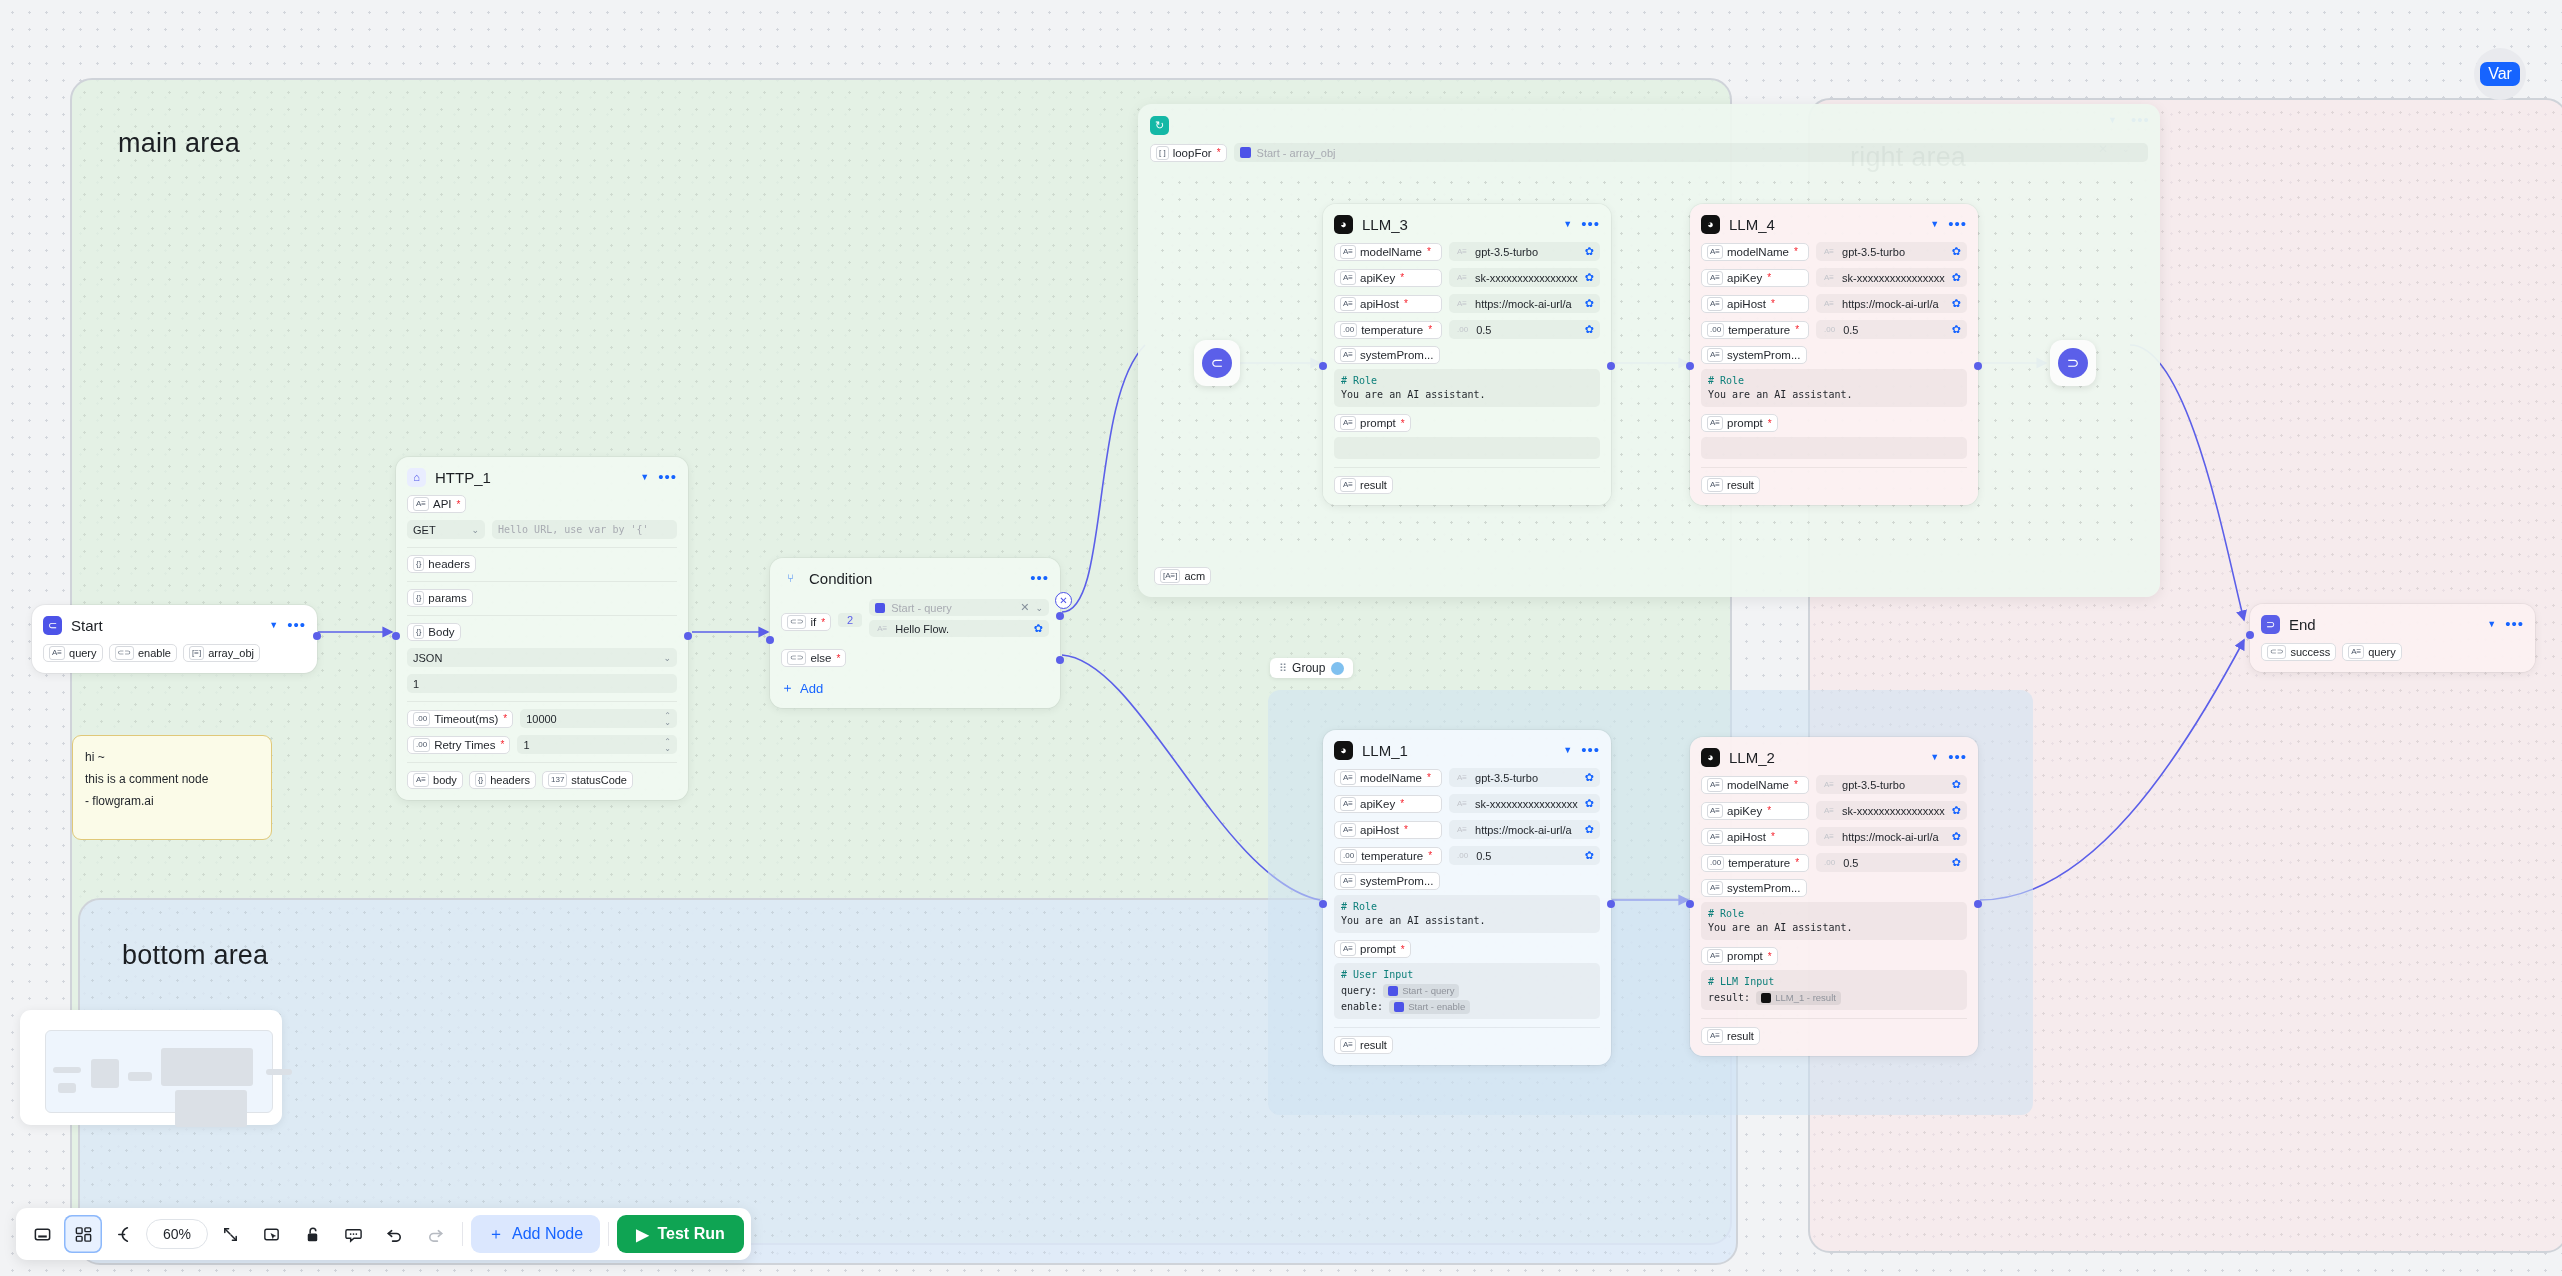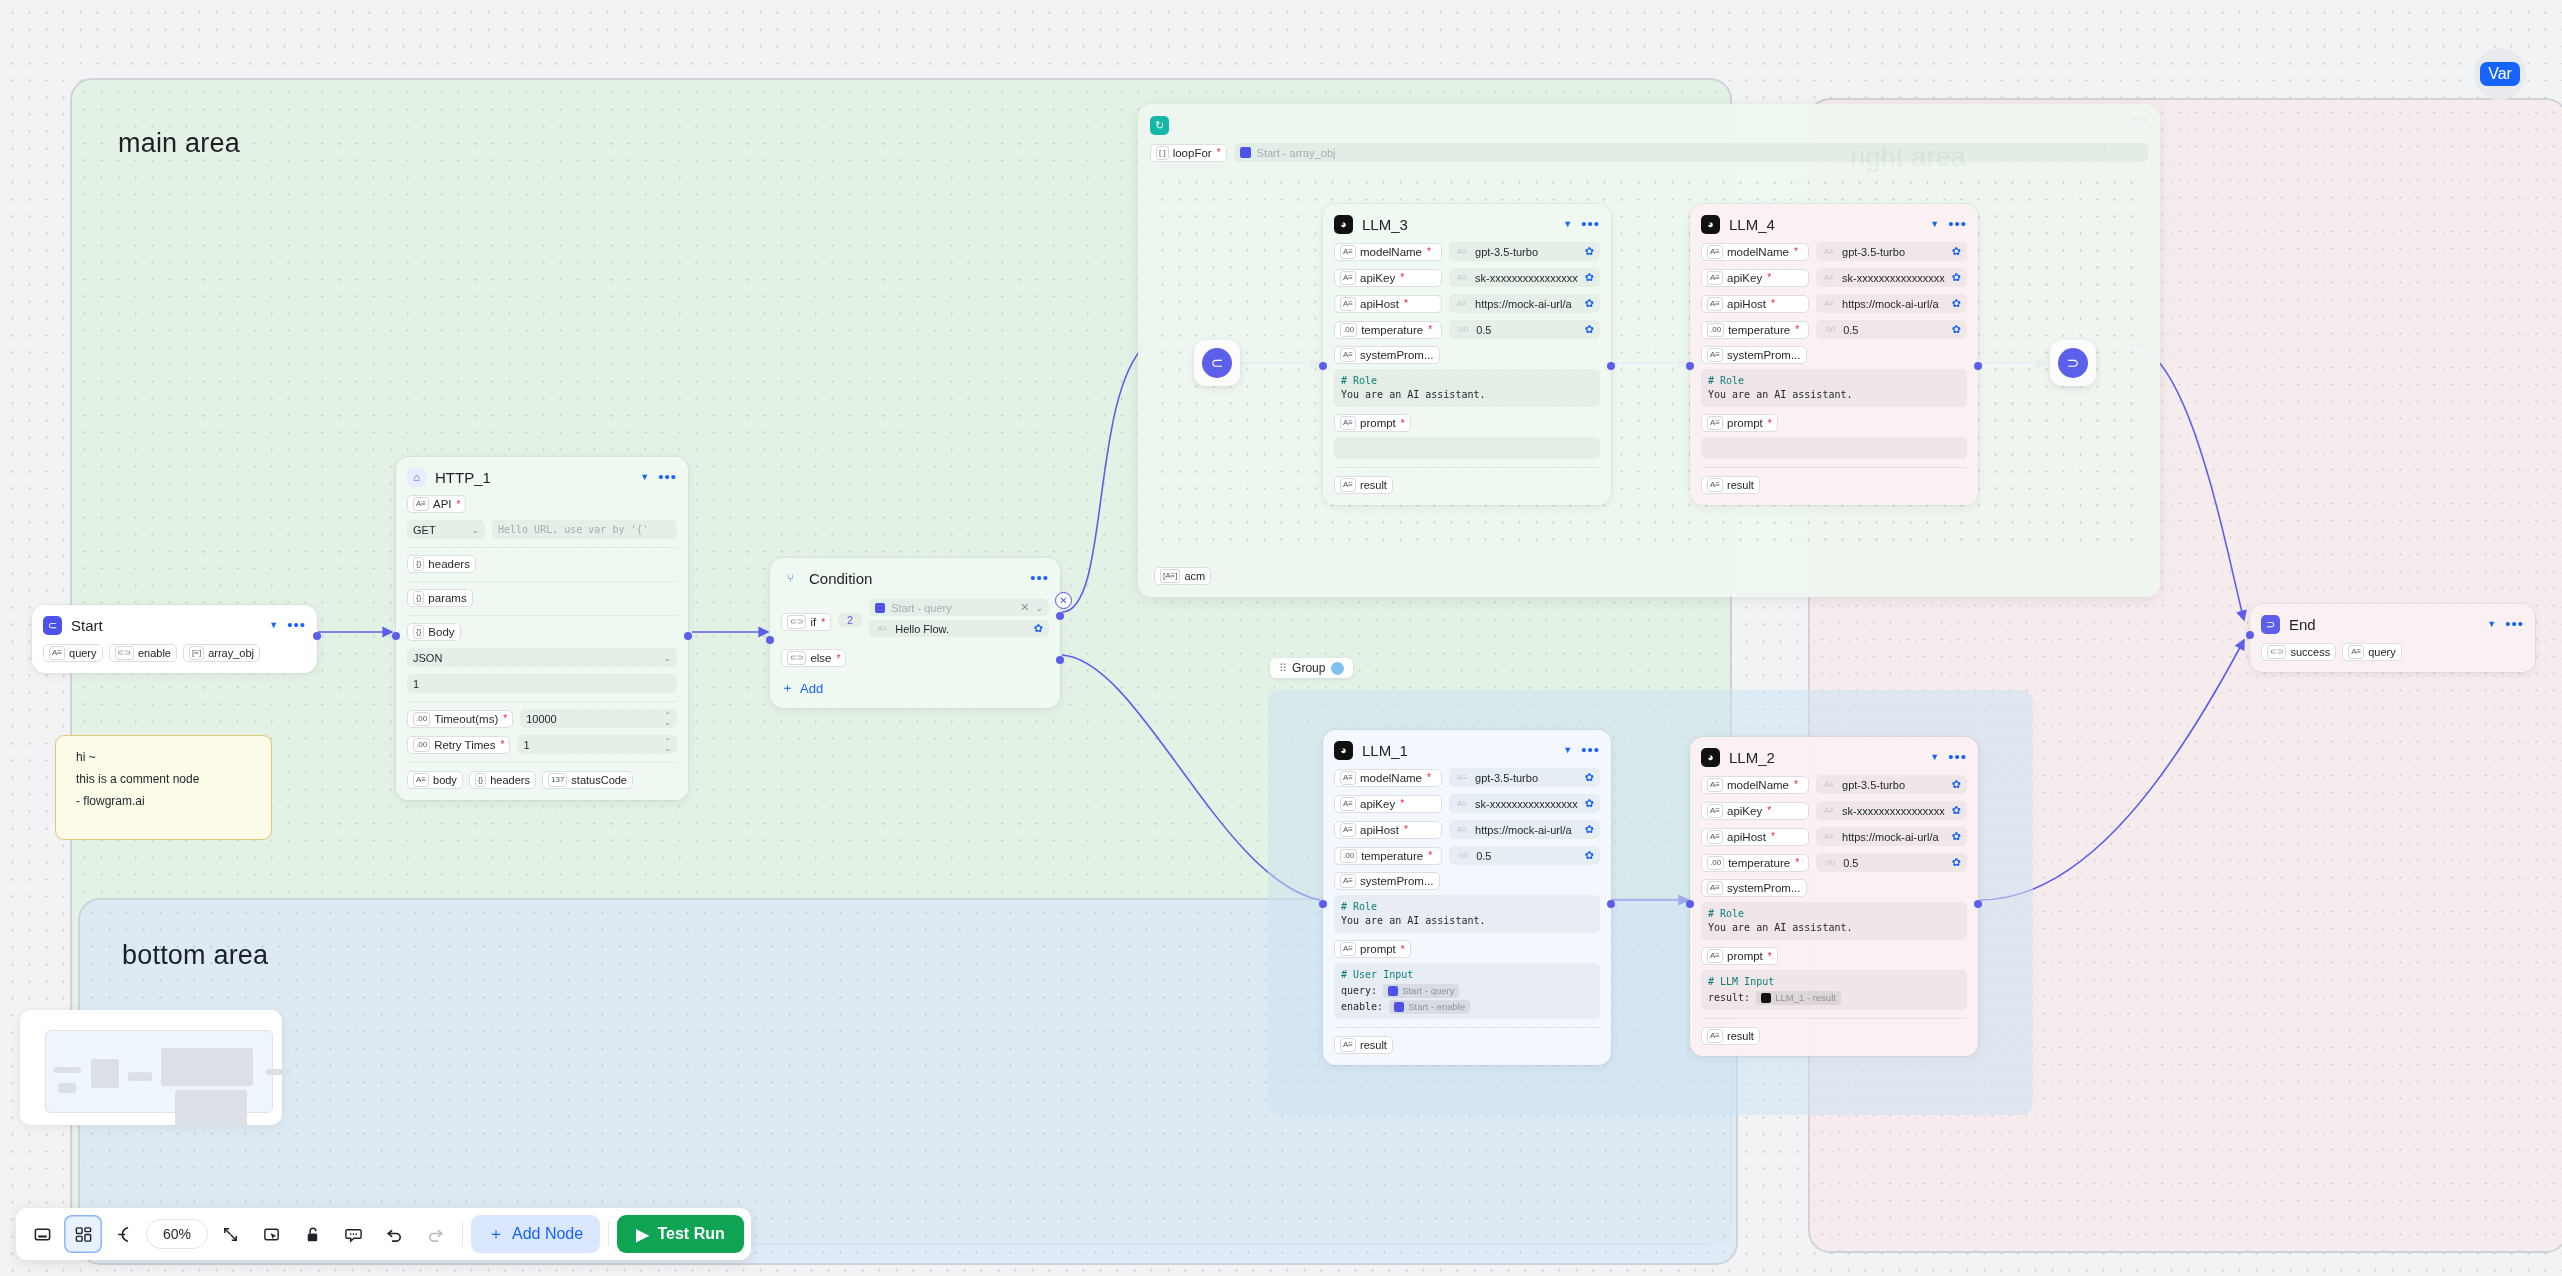--- a/index.html
+++ b/index.html
@@ -134,23 +134,23 @@
   #group-label {
     position:absolute; left:1270px; top:658px;
     display:flex; align-items:center; gap:6px;
     background:#fff; border-radius:6px; padding:3px 9px;
     font-size:12px; color:#1f2329; box-shadow:0 1px 4px rgba(0,0,0,.09);
   }
   .group-swatch { width:13px;height:13px;border-radius:50%;background:#7fc0ef;}
 
   
   #comment-node {
-    position:absolute; left:55px; top:735px; width:217px; height:105px;
+    position:absolute; left:72px; top:735px; width:200px; height:105px;
     background:#fbfbe8; border:1.5px solid #e0c878; border-radius:9px;
-    padding:10px 20px; font-size:12px; color:#1f2329; line-height:22px;
+    padding:10px 12px; font-size:12px; color:#1f2329; line-height:22px;
   }
 
   
   .loop-marker {
     position:absolute; width:46px;height:46px;border-radius:12px;
     background:#fbfcfb; box-shadow:0 2px 7px rgba(0,0,0,.1);
     display:flex; align-items:center; justify-content:center;
   }
   .loop-marker .circ {
     width:30px;height:30px;border-radius:50%;background:#5b5fe9;

